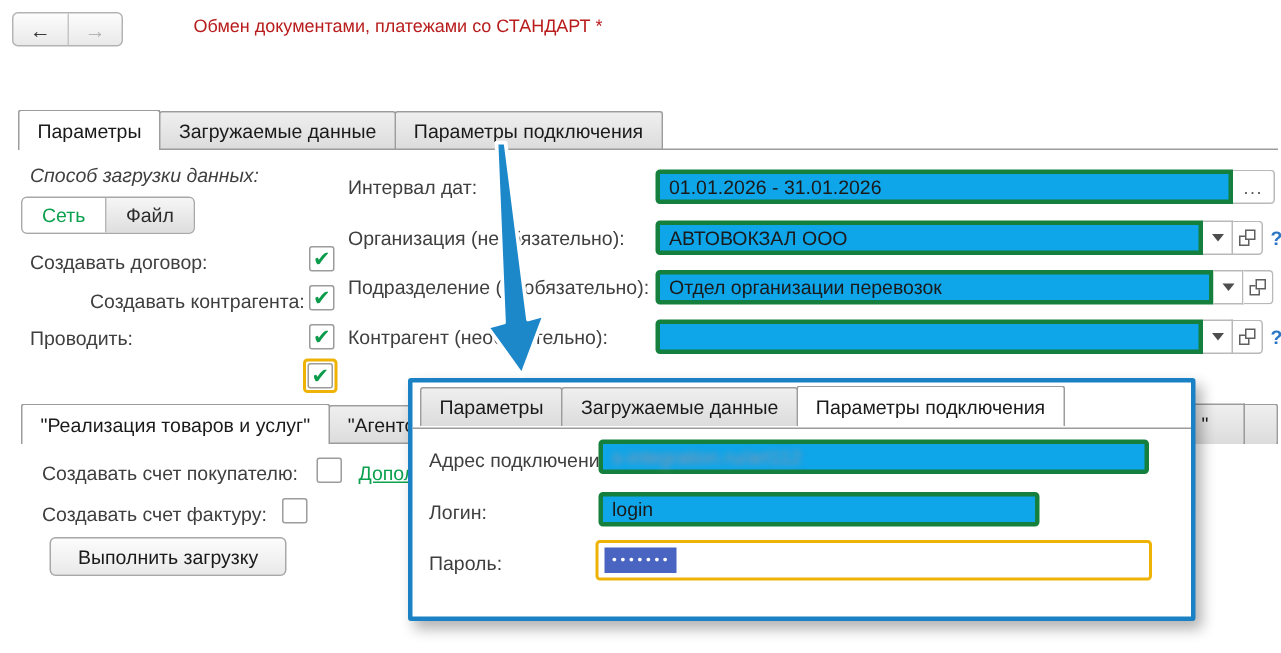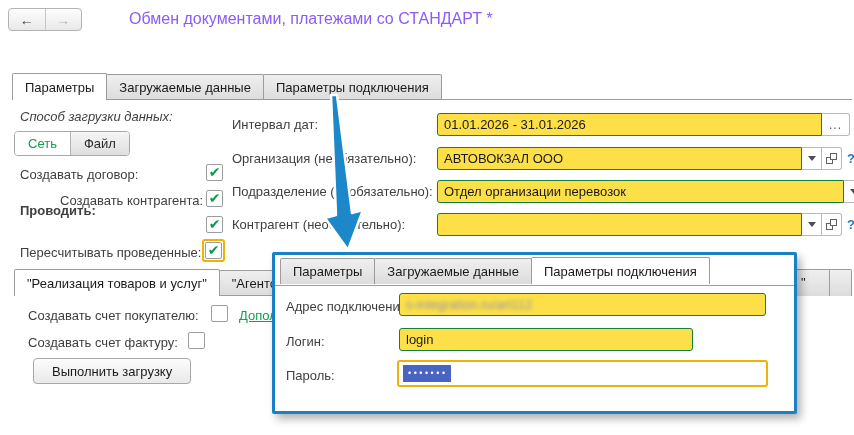--- a/index.html
+++ b/index.html
@@ -6,41 +6,41 @@
   html,body { background:#fff; }
   #app { position:relative; width:854px; height:435px; background:#fff; overflow:hidden; font-size:13px; color:#1a1a1a; }
   .abs { position:absolute; }
 
   
   .navgroup { left:8px; top:8px; width:74px; height:23px; border:1px solid #b3b3b3; border-radius:4px;
               background:linear-gradient(#fdfdfd,#e9e9e9); display:flex; }
   .navbtn { flex:1; display:flex; align-items:center; justify-content:center; font-size:14px; cursor:pointer; }
   .navbtn.back { border-right:1px solid #c6c6c6; color:#3a3a3a; }
   .navbtn.fwd { color:#b5b5b5; }
-  .pagetitle { left:129px; top:10px; font-size:16px; color:#8b5cf6; white-space:nowrap; }
+  .pagetitle { left:129px; top:10px; font-size:12px; color:#b91c1c; white-space:nowrap; }
 
   
   .tabstrip { display:flex; align-items:flex-end; }
   .tab { height:26px; padding:0 12px; display:flex; align-items:center; border:1px solid #9c9c9c; border-bottom:none;
          background:linear-gradient(#efefef,#dcdcdc); margin-right:-1px; border-radius:2px 2px 0 0; white-space:nowrap; cursor:pointer; }
   .tab.active { background:#fff; position:relative; z-index:2; height:27px; }
   .striprule { height:0; border-bottom:1px solid #9c9c9c; }
 
   
   .lbl { color:#3f3f3f; white-space:nowrap; }
   .seg { left:14px; top:131px; height:25px; display:flex; border:1px solid #a8a8a8; border-radius:4px; overflow:hidden; background:#fff; }
   .seg .opt { padding:0 13px; display:flex; align-items:center; cursor:pointer; }
   .seg .opt.on { color:#0ca14e; background:#fff; }
   .seg .opt.off { background:linear-gradient(#f6f6f6,#dedede); border-left:1px solid #b5b5b5; color:#2c2c2c; }
 
   .cb { width:17px; height:17px; border:1px solid #9c9c9c; border-radius:2px; background:#fff; display:flex; align-items:center; justify-content:center; cursor:pointer; }
   .cb .mark { color:#0b9b4a; font-size:14px; font-weight:bold; line-height:1; transform:translateY(-1px); }
   .focusring { border:2px solid #eeb306; border-radius:3px; padding:1px; }
 
-  .field { border:1px solid #15803d; border-radius:3px; background:#fde047; height:23px; display:flex; align-items:center; padding:0 6px; }
+  .field { border:3px solid #15803d; border-radius:3px; background:#0ea5e9; height:23px; display:flex; align-items:center; padding:0 6px; }
   .fieldrow { display:flex; align-items:stretch; }
   .fbtn { width:20px; border:1px solid #b9b9b9; background:#fff; display:flex; align-items:center; justify-content:center; cursor:pointer; }
   .fbtn.dd { border-radius:0; border-left:none; }
   .fbtn.open { border-radius:0 3px 3px 0; border-left:none; }
   .fbtn.dots { border-radius:0 3px 3px 0; border-left:none; width:28px; color:#555; font-size:12px; letter-spacing:1px; }
   .tri { width:0; height:0; border-left:4px solid transparent; border-right:4px solid transparent; border-top:5px solid #4d4d4d; }
   .ico-open { position:relative; width:11px; height:11px; display:inline-block; }
   .ico-open i { position:absolute; width:7px; height:7px; border:1px solid #5f5f5f; background:#fff; display:block; }
   .ico-open i.b { left:0; bottom:0; } .ico-open i.f { right:0; top:0; }
   .help { color:#2a76c5; font-size:13px; font-weight:bold; cursor:pointer; }
@@ -100,26 +100,25 @@
   <div class="abs lbl" style="left:20px; top:167px;">Создавать договор:</div>
   <div class="abs cb" style="left:206px; top:164px;">
       <span class="mark">✔</span>
     </div>
 
   <div class="abs lbl" style="left:20px; top:193px;margin-left:40px;">Создавать контрагента:</div>
   <div class="abs cb" style="left:206px; top:190px;">
       <span class="mark">✔</span>
     </div>
 
-  <div class="abs lbl" style="left:20px; top:203px;font-weight:bold;">Проводить:</div>
+  <div class="abs lbl" style="left:20px; top:218px;">Проводить:</div>
   <div class="abs cb" style="left:206px; top:216px;">
       <span class="mark">✔</span>
     </div>
 
-  <div class="abs lbl" style="left:20px; top:245px;">Пересчитывать проведенные:</div>
   <div class="abs focusring" style="left:202px; top:239px;">
     <div class="cb">
         <span class="mark">✔</span>
       </div>
   </div>
 
   <div class="abs lbl" style="left:232px; top:117px;">Интервал дат:</div>
   <div class="abs lbl" style="left:232px; top:151px;">Организация (необязательно):</div>
   <div class="abs lbl" style="left:232px; top:184px;">Подразделение (необязательно):</div>
   <div class="abs lbl" style="left:232px; top:217px;">Контрагент (необязательно):</div>
@@ -143,21 +142,21 @@
     <div class="fbtn open">
         <span class="ico-open">
           <i class="b"></i>
           <i class="f"></i>
         </span>
       </div>
   </div>
   <div class="abs help" style="left:847px; top:151px;">?</div>
 
   <div class="abs fieldrow" style="left:437px; top:180px;">
-    <div class="field" style="width:407px; border-radius:3px 0 0 3px;">
+    <div class="field" style="width:372px; border-radius:3px 0 0 3px;">
         <span>Отдел организации перевозок</span>
       </div>
     <div class="fbtn dd">
         <span class="tri"></span>
       </div>
     <div class="fbtn open">
         <span class="ico-open">
           <i class="b"></i>
           <i class="f"></i>
         </span>

